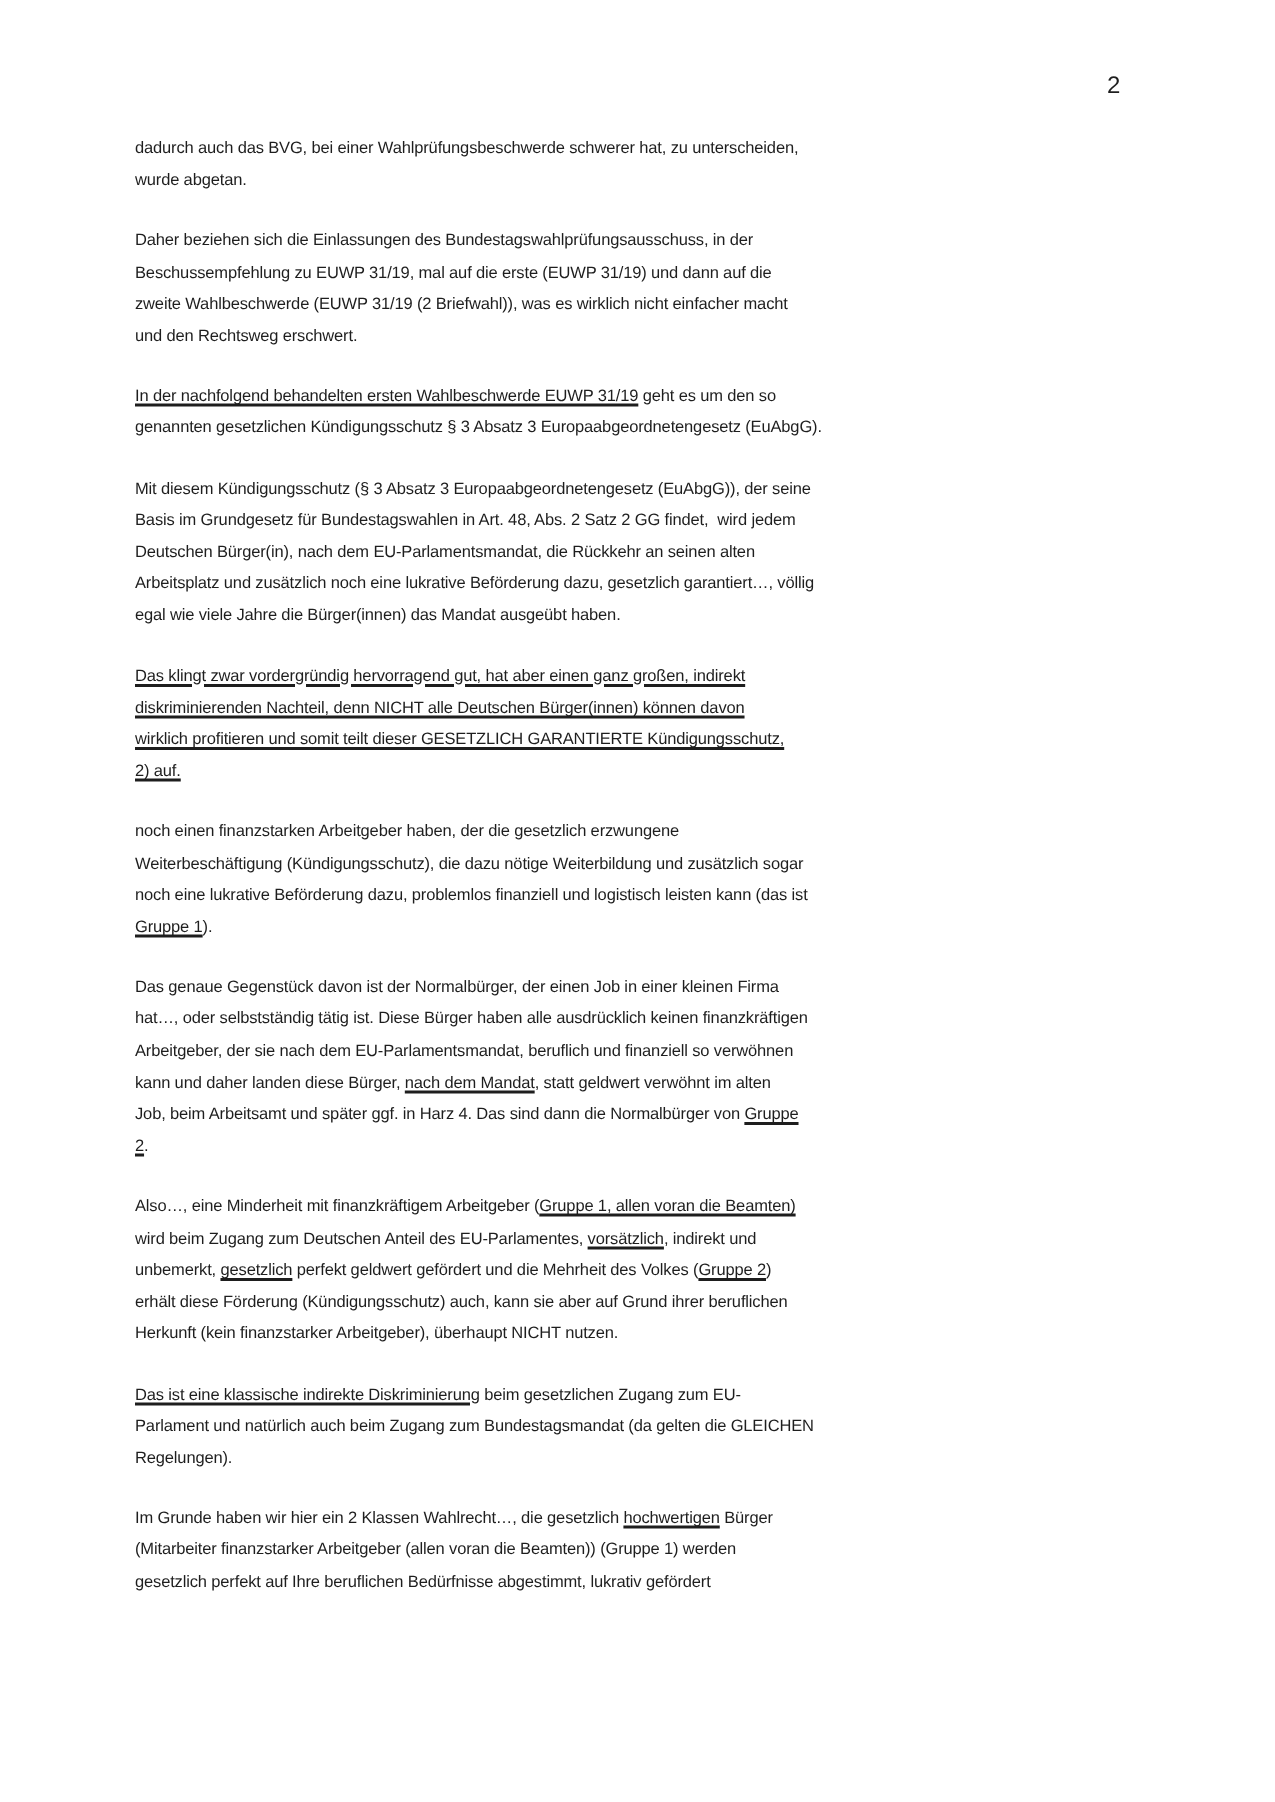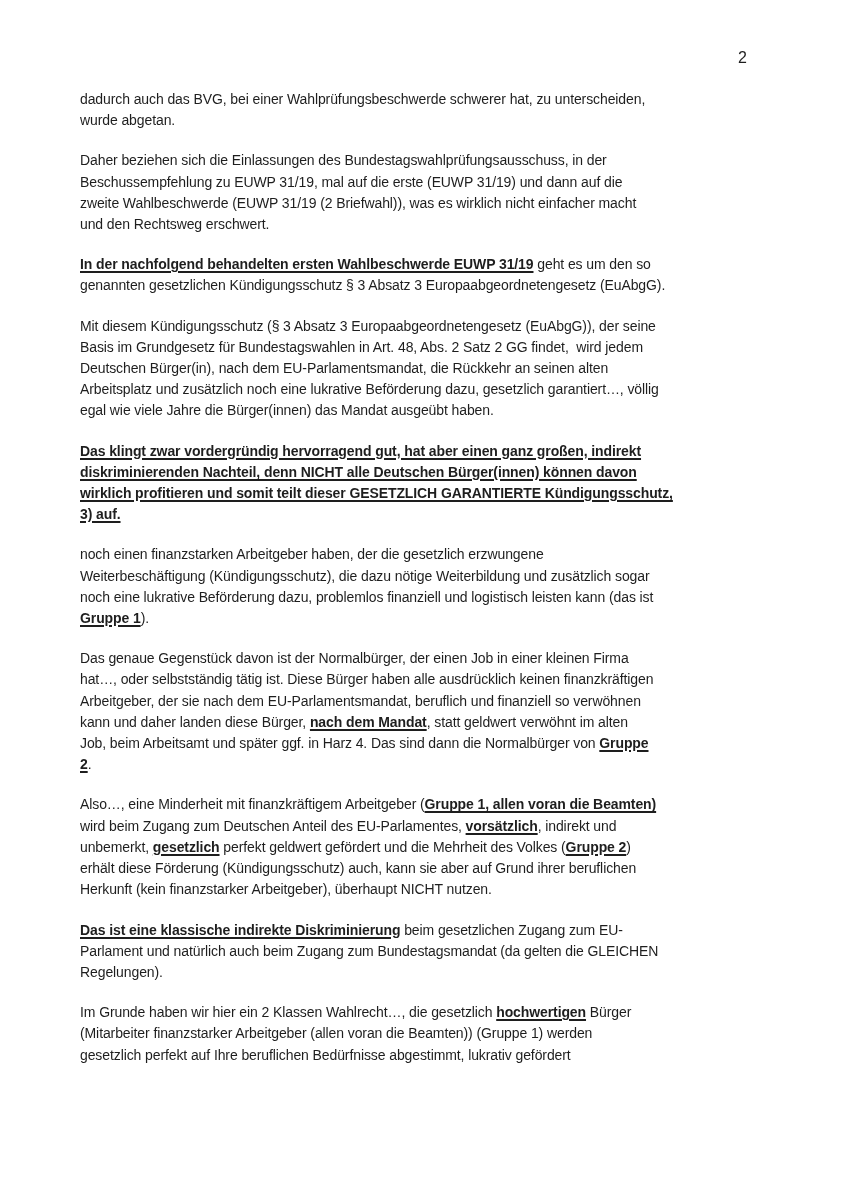--- a/index.html
+++ b/index.html
@@ -19,35 +19,35 @@
   .page-number {
     position: absolute;
     top: 49px;
     left: 738px;
     font-size: 16px;
     line-height: 18px;
     color: #1e1e1e;
   }
   .doc-body {
     position: absolute;
-    left: 80px;
+    left: 90px;
     top: 89px;
     width: 700px;
-    font-size: 14px;
+    font-size: 11px;
     line-height: 21.2px;
     letter-spacing: -0.1px;
   }
   .para {
     margin: 0 0 19px 0;
   }
   .line {
     white-space: pre;
   }
   .b {
-    font-weight: 700;
+    font-weight: 400;
   }
   .u {
     text-decoration: underline;
     text-decoration-thickness: 1.5px;
     text-underline-offset: 2px;
   }
 </style>
 </head>
 <body>
 
@@ -72,21 +72,21 @@
         <div class="line"><span>Mit diesem Kündigungsschutz (§ 3 Absatz 3 Europaabgeordnetengesetz (EuAbgG)), der seine</span></div>
         <div class="line"><span>Basis im Grundgesetz für Bundestagswahlen in Art. 48, Abs. 2 Satz 2 GG findet,  wird jedem</span></div>
         <div class="line"><span>Deutschen Bürger(in), nach dem EU-Parlamentsmandat, die Rückkehr an seinen alten</span></div>
         <div class="line"><span>Arbeitsplatz und zusätzlich noch eine lukrative Beförderung dazu, gesetzlich garantiert…, völlig</span></div>
         <div class="line"><span>egal wie viele Jahre die Bürger(innen) das Mandat ausgeübt haben.</span></div>
       </div>
       <div class="para">
         <div class="line"><span class="b u">Das klingt zwar vordergründig hervorragend gut, hat aber einen ganz großen, indirekt</span></div>
         <div class="line"><span class="b u">diskriminierenden Nachteil, denn NICHT alle Deutschen Bürger(innen) können davon</span></div>
         <div class="line"><span class="b u">wirklich profitieren und somit teilt dieser GESETZLICH GARANTIERTE Kündigungsschutz,</span></div>
-        <div class="line"><span class="b u">3) auf.</span></div>
+        <div class="line"><span class="b u">2) auf.</span></div>
       </div>
       <div class="para">
         <div class="line"><span>noch einen finanzstarken Arbeitgeber haben, der die gesetzlich erzwungene</span></div>
         <div class="line"><span>Weiterbeschäftigung (Kündigungsschutz), die dazu nötige Weiterbildung und zusätzlich sogar</span></div>
         <div class="line"><span>noch eine lukrative Beförderung dazu, problemlos finanziell und logistisch leisten kann (das ist</span></div>
         <div class="line"><span class="b u">Gruppe 1</span><span>).</span></div>
       </div>
       <div class="para">
         <div class="line"><span>Das genaue Gegenstück davon ist der Normalbürger, der einen Job in einer kleinen Firma</span></div>
         <div class="line"><span>hat…, oder selbstständig tätig ist. Diese Bürger haben alle ausdrücklich keinen finanzkräftigen</span></div>

